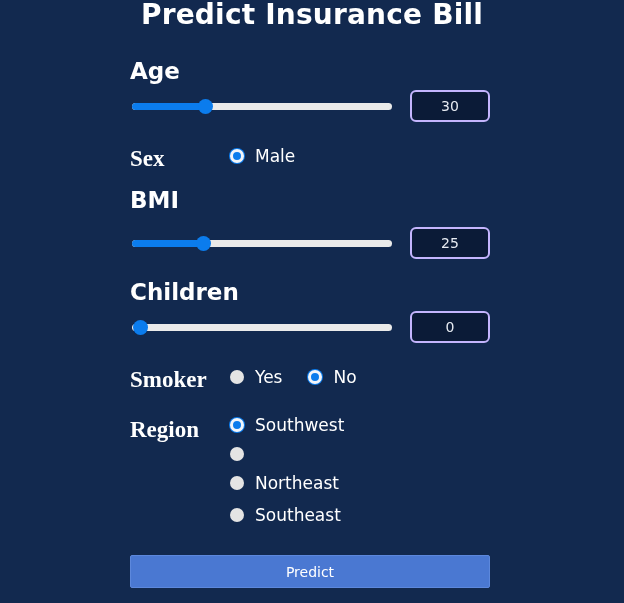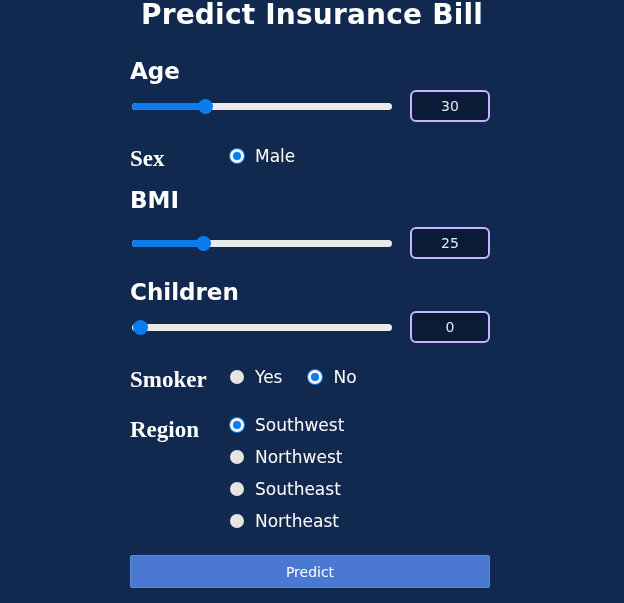--- a/index.html
+++ b/index.html
@@ -249,26 +249,25 @@
 
 <div class="radio-group" id="group-region">
   <span class="field-label">Region</span>
   <div class="radio-options stacked">
     <div class="radio-option">
       <span class="radio-mark selected"></span>
       <span class="radio-label">Southwest</span>
     </div>
     <div class="radio-option">
       <span class="radio-mark"></span>
-      <span class="radio-label">Northwest</span>
+    </div>
+    <div class="radio-option">
+      <span class="radio-mark"></span>
+      <span class="radio-label">Northeast</span>
     </div>
     <div class="radio-option">
       <span class="radio-mark"></span>
       <span class="radio-label">Southeast</span>
     </div>
-    <div class="radio-option">
-      <span class="radio-mark"></span>
-      <span class="radio-label">Northeast</span>
-    </div>
   </div>
 </div>
 
 <button class="predict-button">Predict</button>
 
 </body></html>

